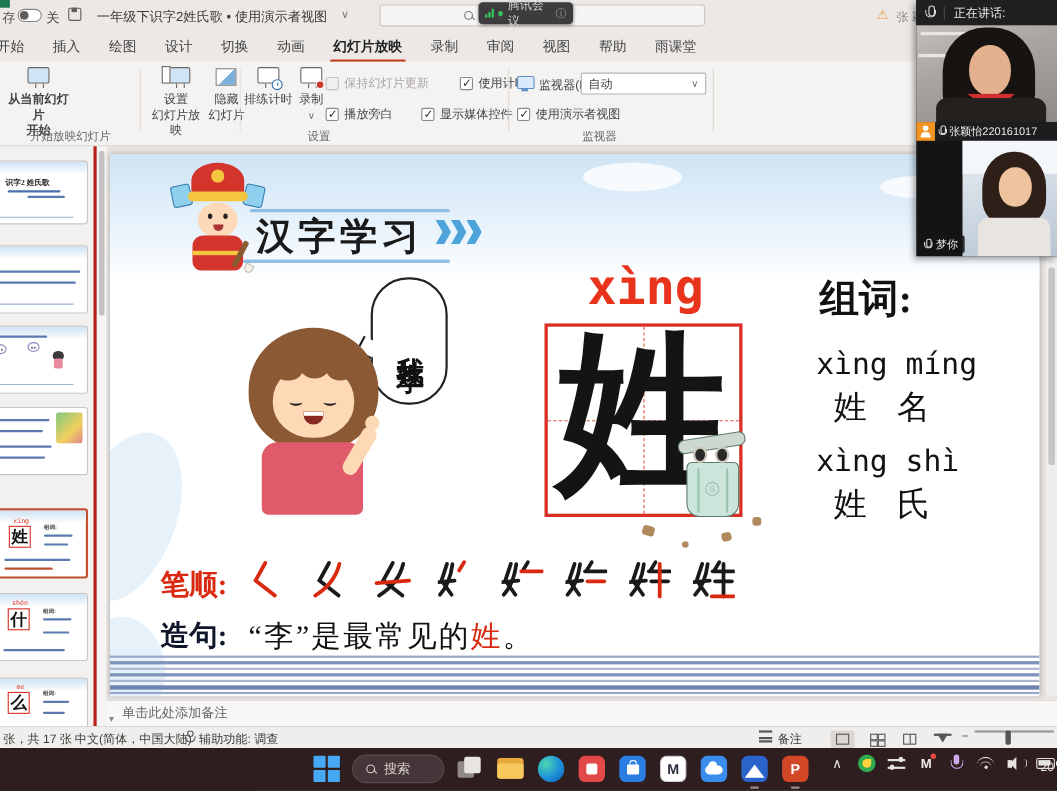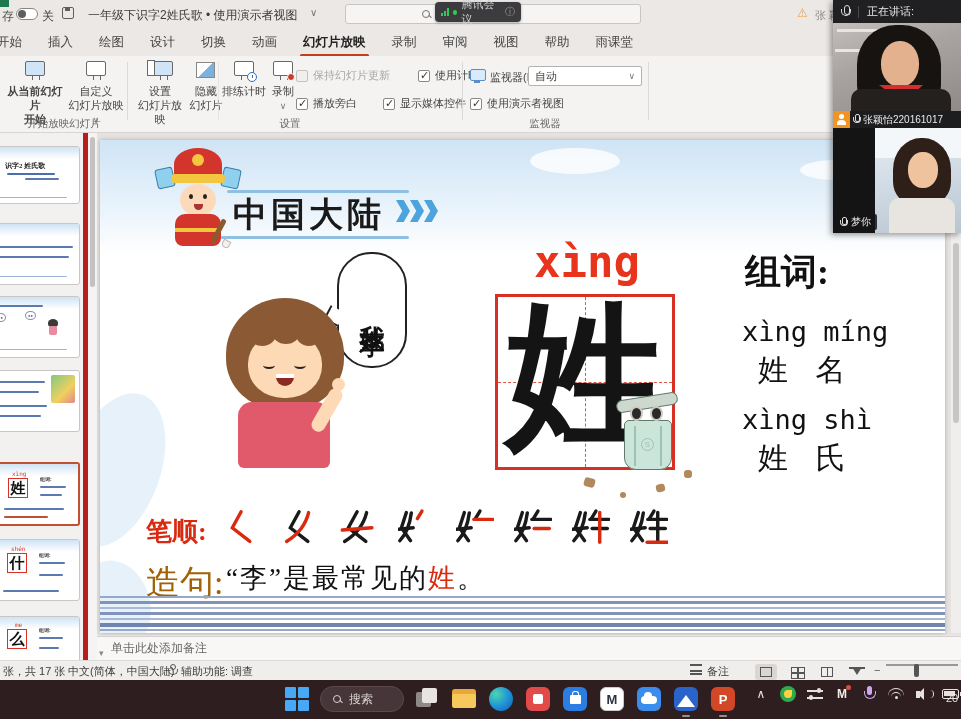--- a/index.html
+++ b/index.html
@@ -55,21 +55,21 @@
   .cb { width:12px; height:12px; border:1px solid #8a8886; background:#fff; border-radius:2px; position:relative; flex:0 0 auto; }
   .cb.checked::after { content:"✓"; position:absolute; left:1px; top:-2px; font-size:11px; color:#333; }
   .rcb.disabled { color:#a9a7a5; }
   .rcb.disabled .cb { border-color:#c4c2c0; background:#f1efee; }
   .mon-field { position:absolute; left:528px; top:66px; width:114px; height:20px; background:#fff; border:1px solid #b5b3b0; border-radius:2px; display:flex; align-items:center; justify-content:space-between; padding:0 6px; }
   .mon-sm { position:relative; width:16px; height:13px; }
   .mon-sm::before { content:""; position:absolute; left:0; top:0; width:14px; height:10px; border:1.4px solid #5b8ec4; border-radius:2px; background:#d8eafc; }
   .mon-sm::after { content:""; position:absolute; left:4px; bottom:-1px; width:6px; height:2px; background:#5b8ec4; }
 
   
-  .thumb-panel { position:absolute; left:0; top:133px; width:88px; height:527px; background:#f3f1ef; border-right:5px solid #b91c1c; overflow:hidden; }
+  .thumb-panel { position:absolute; left:0; top:133px; width:88px; height:527px; background:#f3f1ef; border-right:3px solid #b91c1c; overflow:hidden; }
   .thumb { position:absolute; left:-28px; width:108px; height:62px; background:#fff; border:1px solid #c9c7c5; border-radius:3px; overflow:hidden; }
   .thumb.selected { border:2px solid #c0502f; }
   .thumb .sky { position:absolute; left:0; top:0; right:0; height:12px; background:linear-gradient(#cfe3f4,#fff); }
   .tline { position:absolute; height:2px; background:#9fb4d8; border-radius:1px; }
   .tline.dark { background:#4a6fae; }
   .tline.txt { background:#5a7ab0; height:1.5px; }
   .thumb-title { position:absolute; font-size:7px; font-weight:bold; color:#222; white-space:nowrap; font-family:"Liberation Serif", serif; }
   .tpinyin { position:absolute; font-size:6px; color:#e8341c; font-family:"DejaVu Sans Mono", monospace; }
   .tbox { position:absolute; width:20px; height:20px; border:1px solid #d93025; display:flex; align-items:center; justify-content:center; font-size:15px; font-weight:bold; font-family:"Liberation Serif", serif; color:#111; }
   .tside { position:absolute; font-size:5px; color:#333; font-weight:bold; }
@@ -150,21 +150,21 @@
   
   .zuci-title { position:absolute; left:645px; top:108px; font-size:36px; font-weight:bold; color:#111; }
   .zuci-pinyin { position:absolute; font-size:27px; color:#111; font-family:"DejaVu Sans Mono", monospace; }
   .zuci-word { position:absolute; font-size:30px; color:#111; letter-spacing:10px; }
 
   
   .bishun-label { position:absolute; left:46px; top:374px; font-size:26px; font-weight:bold; color:#d9290f; }
   .strokes-row { position:absolute; left:124px; top:366px; width:470px; height:44px; display:flex; gap:20px; }
   .stroke-cell { width:38px; height:42px; }
   .stroke-cell svg { width:100%; height:100%; }
-  .zaoju-label { position:absolute; left:46px; top:420px; font-size:34px; font-weight:normal; color:#a16207; }
+  .zaoju-label { position:absolute; left:46px; top:420px; font-size:26px; font-weight:bold; color:#0f172a; }
   .zaoju-text { position:absolute; left:126px; top:420px; font-size:27px; color:#111; letter-spacing:2px; }
   .zaoju-text .red { color:#d9290f; }
   .stripe { position:absolute; left:0; width:100%; }
 
   
   .notes-panel { position:absolute; left:97px; top:636px; width:864px; height:24px; background:#f8f7f6; border-top:1px solid #d4d2d0; color:#666; font-size:12px; display:flex; align-items:center; padding-left:14px; }
   .notes-caret { position:absolute; left:99px; top:648px; color:#888; font-size:9px; }
   .statusbar { position:absolute; left:0; top:660px; width:961px; height:20px; background:#f0eeec; border-top:1px solid #dcdad8; font-size:11px; color:#3d3b39; }
   .statusbar span { position:absolute; top:3px; white-space:nowrap; }
   .sb-ico { position:absolute; display:inline-block; }
@@ -322,26 +322,20 @@
     <span class="tab">雨课堂</span>
   </div>
 
   <div class="ribbon">
     <div class="bigbtn" style="left:4px; width:62px;font-weight:bold;">
       <span class="bic">
           <span class="mon blue"></span>
         </span>
       <span><span>从当前幻灯片</span><br><span>开始</span></span>
     </div>
-    <div class="bigbtn" style="left:68px; width:56px;">
-      <span class="bic">
-          <span class="mon"></span>
-        </span>
-      <span><span>自定义</span><br><span>幻灯片放映</span> <span class="caret-s">∨</span></span>
-    </div>
     <div class="rdiv" style="left:127px;"></div>
 
     <div class="bigbtn" style="left:134px; width:52px;">
       <span class="bic">
           <span class="mon blue" style="left:6px;"></span>
           <span style="position:absolute;left:0;top:0;width:8px;height:16px;border:1.4px solid #6b6966;background:#fff;"></span>
         </span>
       <span><span>设置</span><br><span>幻灯片放映</span></span>
     </div>
     <div class="bigbtn" style="left:186px; width:40px;">
@@ -482,21 +476,21 @@
 
   <div class="slide-area"></div>
   <div class="canvas">
     <div class="sky"></div>
     <span class="cloud" style="left:430px; top:8px; width:90px; height:26px;"></span>
     <span class="cloud" style="left:700px; top:20px; width:70px; height:20px;"></span>
     <span class="wisp" style="left:-30px; top:250px; width:90px; height:160px; transform:rotate(20deg);"></span>
     <span class="wisp" style="left:-20px; top:420px; width:70px; height:90px; transform:rotate(-15deg);"></span>
 
     <span class="hline" style="left:127px; top:50px; width:182px;"></span>
-    <span class="banner-title">中国大陆</span>
+    <span class="banner-title">汉字学习</span>
     <span class="hline" style="left:121px; top:96px; width:188px;"></span>
     <span class="chev" style="left:296px; top:60px;"></span>
     <span class="chev" style="left:310px; top:60px;"></span>
     <span class="chev" style="left:324px; top:60px;"></span>
 
     <div class="mascot">
       <div class="m-wingL"></div>
         <div class="m-wingR"></div>
         <div class="m-hat"></div>
         <div class="m-emblem"></div>

